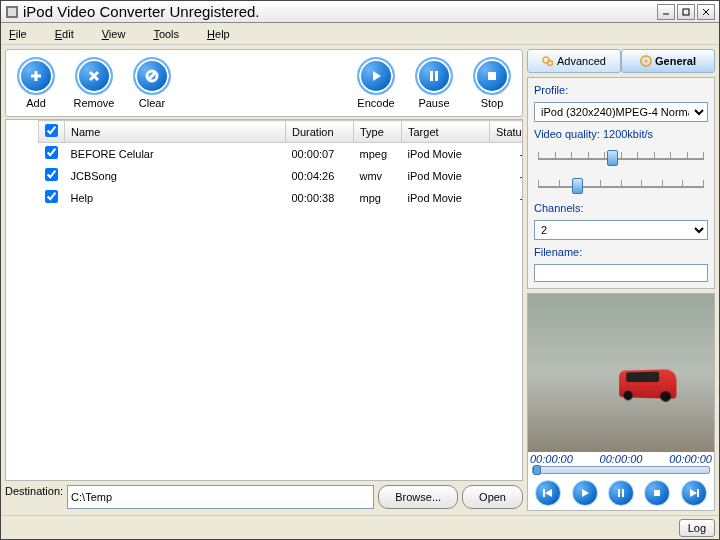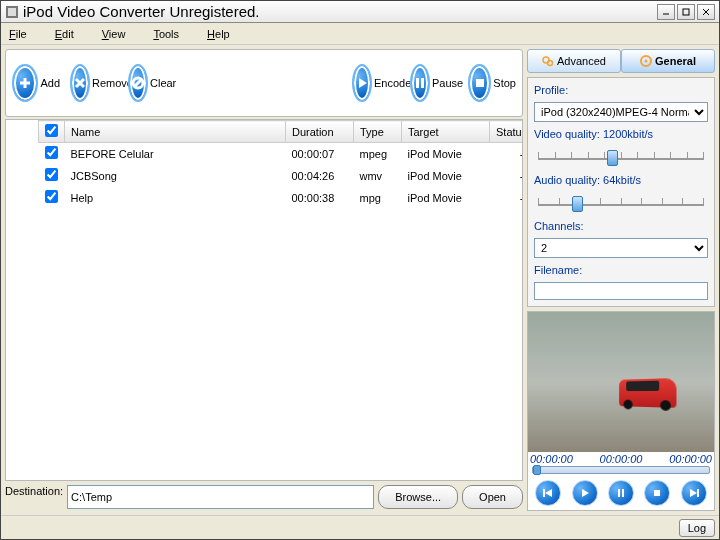--- a/index.html
+++ b/index.html
@@ -8,21 +8,21 @@
 .titlebar .ico{width:14px;height:14px;margin-right:4px;display:inline-flex;align-items:center;justify-content:center;}
 .titlebar .title{flex:1;font-size:15px;}
 .winbtns{display:flex;gap:2px;}
 .winbtn{width:18px;height:16px;border:1px solid #888;background:linear-gradient(#fff,#ddd);display:flex;align-items:center;justify-content:center;font-size:9px;cursor:pointer;}
 .menubar{height:22px;display:flex;align-items:center;padding:0 8px;gap:28px;border-bottom:1px solid #ccc;background:#ece9d8;}
 .menubar span{cursor:pointer;text-decoration:underline;text-decoration-color:transparent;}
 .menubar span::first-letter{text-decoration:underline;}
 .content{display:flex;height:calc(100% - 44px - 24px);padding:4px;gap:4px;}
 .leftpane{flex:1;display:flex;flex-direction:column;gap:2px;}
 .toolbar{height:68px;border:1px solid #b8b8b8;border-radius:3px;background:#fff;display:flex;align-items:center;padding:0 6px;gap:10px;}
-.tbtn{display:flex;flex-direction:row;align-items:center;gap:2px;cursor:pointer;width:48px;}
+.tbtn{display:flex;flex-direction:column;align-items:center;gap:2px;cursor:pointer;width:48px;}
 .tbtn .circle{width:38px;height:38px;border-radius:50%;background:radial-gradient(circle at 30% 30%,#6ab6f8,#1976d2 60%,#0d47a1);display:flex;align-items:center;justify-content:center;border:2px solid #6ab6f8;box-shadow:inset 0 0 0 2px #fff;color:#fff;}
 .tbtn .lbl{font-size:11px;}
 .tbsep{flex:1;}
 .listarea{flex:1;border:1px solid #b8b8b8;background:#fff;overflow:auto;}
 table{width:100%;border-collapse:collapse;margin-left:32px;}
 th{background:linear-gradient(#fff,#e6e6e6);border:1px solid #ccc;padding:3px 6px;font-weight:normal;text-align:left;}
 td{padding:3px 6px;border-bottom:1px solid transparent;}
 .destrow{height:28px;display:flex;gap:4px;padding:2px 0;}
 .destrow input{flex:1;border:1px solid #7f9db9;padding:3px;background:#fff;}
 .btn{border:1px solid #888;border-radius:10px;padding:3px 16px;background:linear-gradient(#fff,#e4e4e4);cursor:pointer;}
@@ -236,21 +236,20 @@
             <span></span>
             <span></span>
             <span></span>
             <span></span>
             <span></span>
             <span></span>
             <span></span>
           </div>
         <div class="thumb" style="left:42%"></div>
       </div>
-      <label>Audio quality: 64kbit/s</label>
       <div class="slider">
         <div class="track"></div>
         <div class="ticks">
             <span></span>
             <span></span>
             <span></span>
             <span></span>
             <span></span>
             <span></span>
             <span></span>

